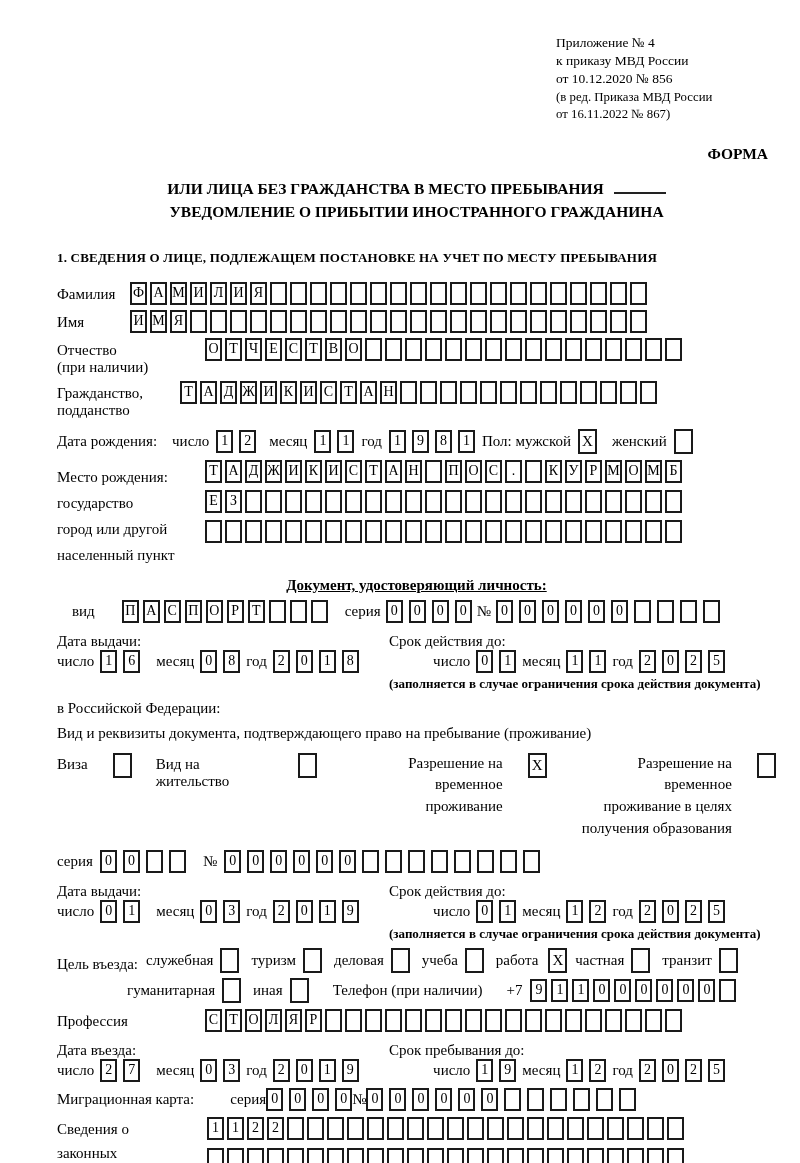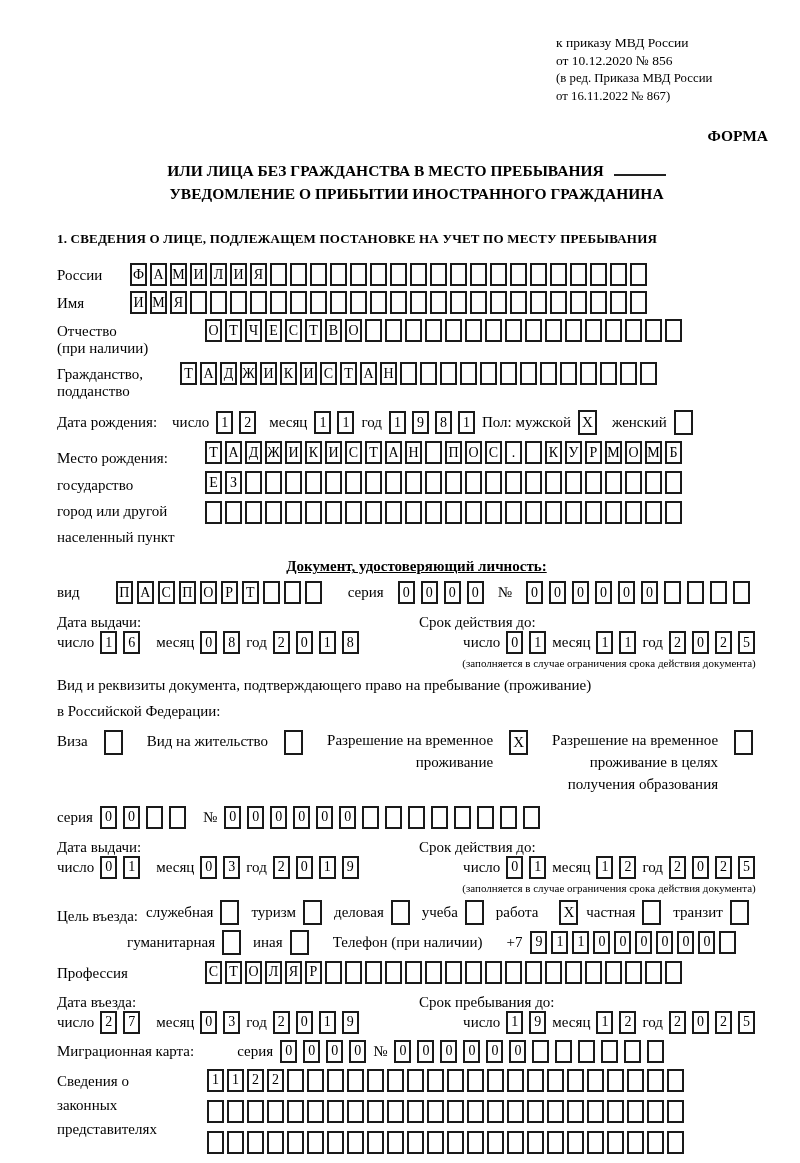--- a/index.html
+++ b/index.html
@@ -32,51 +32,52 @@
     width:19px; height:25px; flex:none;
     border:2px solid #1a1a1a;
     display:inline-flex; align-items:center; justify-content:center;
     font-size:15px;
   }
   .w73 { width:73px; } .w148 { width:148px; } .w123 { width:123px; }
   .center-bold { text-align:center; font-weight:bold; margin:8px 0 6px 0;text-decoration:underline; }
   .daterow { display:flex; margin:10px 0 2px 0; }
   .dfields { display:flex; align-items:center; gap:6px; }
   .dfields .slbl { flex:none; }
-  .note { font-size:11px; text-align:center; margin-top:3px; }
+  .note { font-size:13px; margin-top:3px;font-weight:bold; }
   .colL { width:330px; flex:none; }
-  .colR { width:380px; flex:none; margin-left:32px; }
-  .cbgroup { display:flex; align-items:flex-start; gap:16px; }
+  .colR { width:380px; flex:none; margin-left:2px; }
+  .cbgroup { display:flex; align-items:flex-start; gap:25px; }
   .cbtext { text-align:right; line-height:1.45; }
   .purpose-opt { display:inline-flex; align-items:center; gap:7px; margin-right:12px; }
   .mt6{margin-top:6px;} .mt10{margin-top:10px;}
   .repr { display:flex; margin-top:6px; }
   .repr-label { width:150px; flex:none; line-height:1.6; }
   .repr-rows .cells { margin-bottom:8px; display:flex; }
 </style>
 </head>
 <body>
 
 <div class="appendix">
+  <div>Приложение № 4</div>
   <div>к приказу МВД России</div>
   <div>от 10.12.2020 № 856</div>
   <div class="sm">(в ред. Приказа МВД России</div>
   <div class="sm">от 16.11.2022 № 867)</div>
 </div>
 <div class="forma">ФОРМА</div>
 
 <div class="title">
   <div><span>ИЛИ ЛИЦА БЕЗ ГРАЖДАНСТВА В МЕСТО ПРЕБЫВАНИЯ</span><span class="blank-line"></span></div>
   <div>УВЕДОМЛЕНИЕ О ПРИБЫТИИ ИНОСТРАННОГО ГРАЖДАНИНА</div>
 </div>
 
 <div class="sec-head">1. СВЕДЕНИЯ О ЛИЦЕ, ПОДЛЕЖАЩЕМ ПОСТАНОВКЕ НА УЧЕТ ПО МЕСТУ ПРЕБЫВАНИЯ</div>
 
 <div class="row">
-  <span class="lbl w73">России</span>
+  <span class="lbl w73">Фамилия</span>
   <span class="cells">
       <span class="cell">Ф</span>
       <span class="cell">А</span>
       <span class="cell">М</span>
       <span class="cell">И</span>
       <span class="cell">Л</span>
       <span class="cell">И</span>
       <span class="cell">Я</span>
       <span class="cell"></span>
       <span class="cell"></span>
@@ -306,21 +307,21 @@
         <span class="cell"></span>
         <span class="cell"></span>
         <span class="cell"></span>
         <span class="cell"></span>
         <span class="cell"></span>
       </span>
   </span>
 </div>
 
 <div class="center-bold">Документ, удостоверяющий личность:</div>
-<div class="row" style="align-items:center; gap:14px;">
+<div class="row" style="align-items:center; gap:5px;margin-left:15px;">
   <span style="margin-right:22px;">вид</span>
   <span class="dcells" style="gap:4px;">
       <span class="cell">П</span>
       <span class="cell">А</span>
       <span class="cell">С</span>
       <span class="cell">П</span>
       <span class="cell">О</span>
       <span class="cell">Р</span>
       <span class="cell">Т</span>
       <span class="cell"></span>
@@ -391,22 +392,22 @@
           <span class="cell">0</span>
           <span class="cell">2</span>
           <span class="cell">5</span>
         </span>
     </div>
     <div class="note">(заполняется в случае ограничения срока действия документа)</div>
   </div>
 </div>
 
 <div style="margin-top:4px; line-height:1.7;">
+  <div>в Российской Федерации:</div>
   <div>Вид и реквизиты документа, подтверждающего право на пребывание (проживание)</div>
-  <div>в Российской Федерации:</div>
 </div>
 
 <div class="row mt6" style="gap:24px;">
   <span class="cbgroup">
     <span style="padding-top:3px;">Виза</span>
     <span class="cb"></span>
   </span>
   <span class="cbgroup">
     <span style="padding-top:3px;">Вид на жительство</span>
     <span class="cb"></span>
@@ -514,21 +515,21 @@
     <span class="cb"></span>
   </span>
   <span class="purpose-opt">
     <span>деловая</span>
     <span class="cb"></span>
   </span>
   <span class="purpose-opt">
     <span>учеба</span>
     <span class="cb"></span>
   </span>
-  <span class="purpose-opt" style="margin-right:8px; gap:21px;">
+  <span class="purpose-opt" style="margin-right:8px; gap:10px;">
     <span>работа</span>
     <span class="cb">X</span>
   </span>
   <span class="purpose-opt">
     <span>частная</span>
     <span class="cb"></span>
   </span>
   <span class="purpose-opt">
     <span>транзит</span>
     <span class="cb"></span>
@@ -630,21 +631,21 @@
       <span class="dcells">
           <span class="cell">2</span>
           <span class="cell">0</span>
           <span class="cell">2</span>
           <span class="cell">5</span>
         </span>
     </div>
   </div>
 </div>
 
-<div class="row mt6" style="align-items:center; gap:7px;">
+<div class="row mt6" style="align-items:center; ">
   <span style="margin-right:36px;">Миграционная карта:</span>
   <span>серия</span>
   <span class="dcells">
       <span class="cell">0</span>
       <span class="cell">0</span>
       <span class="cell">0</span>
       <span class="cell">0</span>
     </span>
   <span>№</span>
   <span class="dcells">

